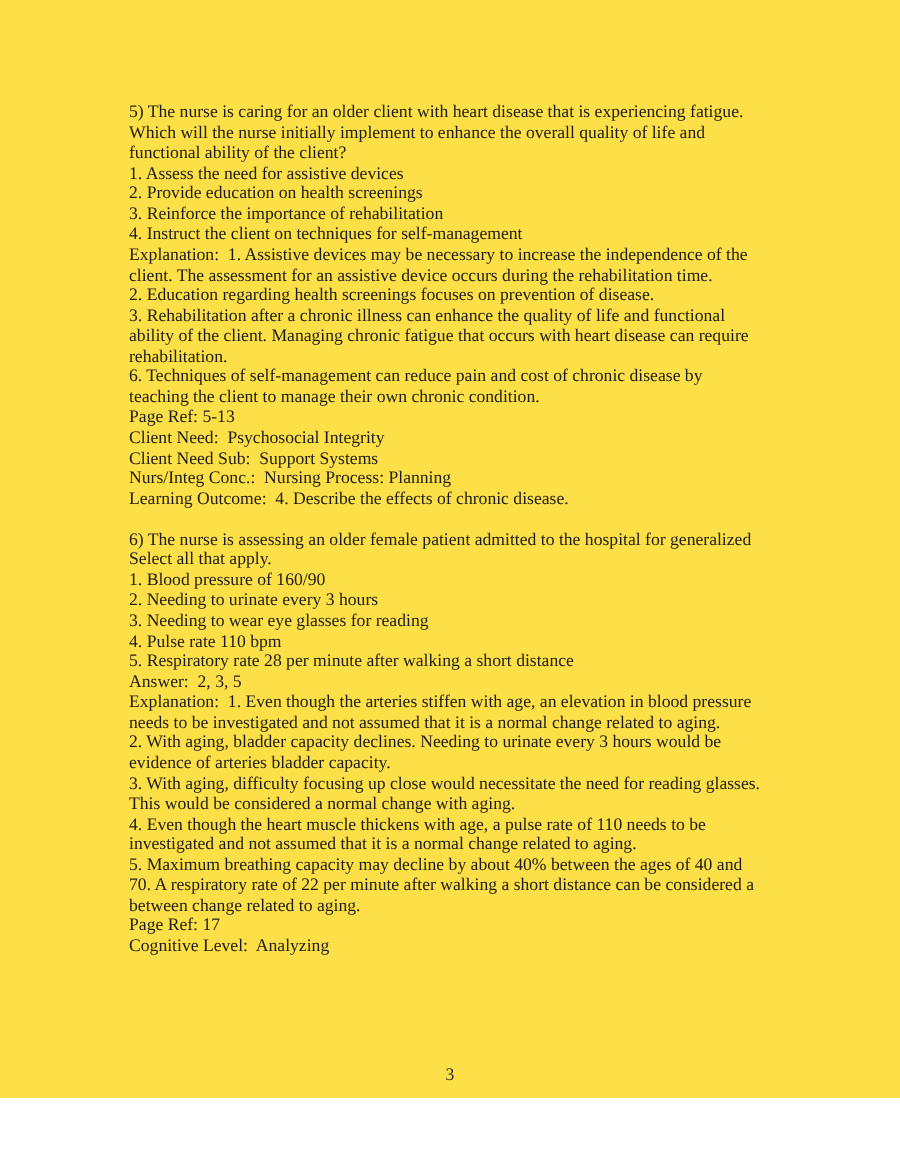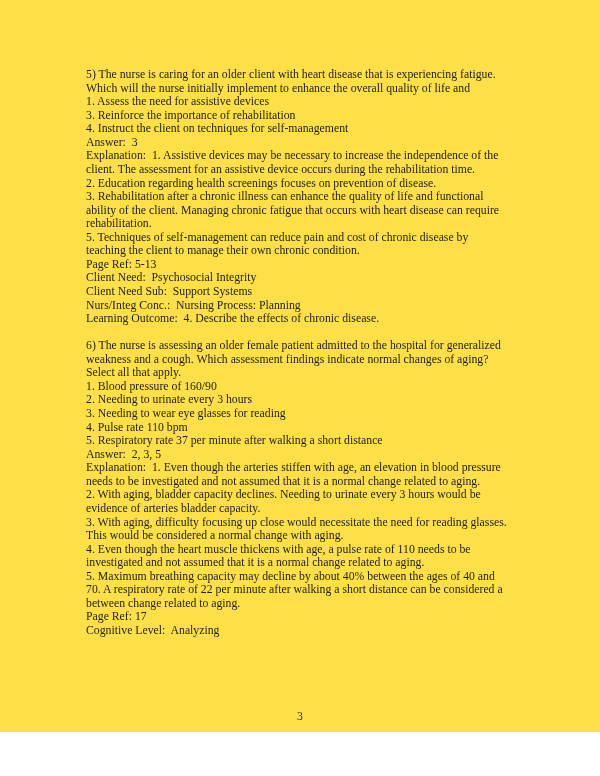--- a/index.html
+++ b/index.html
@@ -43,48 +43,48 @@
   }
 </style>
 </head>
 <body>
 
 <div class="page">
   <div class="content" id="page-content">
       <div>
         <div class="line">5) The nurse is caring for an older client with heart disease that is experiencing fatigue.</div>
         <div class="line">Which will the nurse initially implement to enhance the overall quality of life and</div>
+        <div class="line">functional ability of the client?</div>
         <div class="line">1. Assess the need for assistive devices</div>
+        <div class="line">2. Provide education on health screenings</div>
         <div class="line">3. Reinforce the importance of rehabilitation</div>
         <div class="line">4. Instruct the client on techniques for self-management</div>
-        <div class="line">Answer:  3</div>
         <div class="line">Explanation:  1. Assistive devices may be necessary to increase the independence of the</div>
         <div class="line">client. The assessment for an assistive device occurs during the rehabilitation time.</div>
         <div class="line">2. Education regarding health screenings focuses on prevention of disease.</div>
         <div class="line">3. Rehabilitation after a chronic illness can enhance the quality of life and functional</div>
         <div class="line">ability of the client. Managing chronic fatigue that occurs with heart disease can require</div>
         <div class="line">rehabilitation.</div>
-        <div class="line">5. Techniques of self-management can reduce pain and cost of chronic disease by</div>
+        <div class="line">6. Techniques of self-management can reduce pain and cost of chronic disease by</div>
         <div class="line">teaching the client to manage their own chronic condition.</div>
         <div class="line">Page Ref: 5-13</div>
         <div class="line">Client Need:  Psychosocial Integrity</div>
         <div class="line">Client Need Sub:  Support Systems</div>
         <div class="line">Nurs/Integ Conc.:  Nursing Process: Planning</div>
         <div class="line">Learning Outcome:  4. Describe the effects of chronic disease.</div>
       </div>
       <div class="block-gap"></div>
       <div>
         <div class="line">6) The nurse is assessing an older female patient admitted to the hospital for generalized</div>
-        <div class="line">weakness and a cough. Which assessment findings indicate normal changes of aging?</div>
         <div class="line">Select all that apply.</div>
         <div class="line">1. Blood pressure of 160/90</div>
         <div class="line">2. Needing to urinate every 3 hours</div>
         <div class="line">3. Needing to wear eye glasses for reading</div>
         <div class="line">4. Pulse rate 110 bpm</div>
-        <div class="line">5. Respiratory rate 37 per minute after walking a short distance</div>
+        <div class="line">5. Respiratory rate 28 per minute after walking a short distance</div>
         <div class="line">Answer:  2, 3, 5</div>
         <div class="line">Explanation:  1. Even though the arteries stiffen with age, an elevation in blood pressure</div>
         <div class="line">needs to be investigated and not assumed that it is a normal change related to aging.</div>
         <div class="line">2. With aging, bladder capacity declines. Needing to urinate every 3 hours would be</div>
         <div class="line">evidence of arteries bladder capacity.</div>
         <div class="line">3. With aging, difficulty focusing up close would necessitate the need for reading glasses.</div>
         <div class="line">This would be considered a normal change with aging.</div>
         <div class="line">4. Even though the heart muscle thickens with age, a pulse rate of 110 needs to be</div>
         <div class="line">investigated and not assumed that it is a normal change related to aging.</div>
         <div class="line">5. Maximum breathing capacity may decline by about 40% between the ages of 40 and</div>

